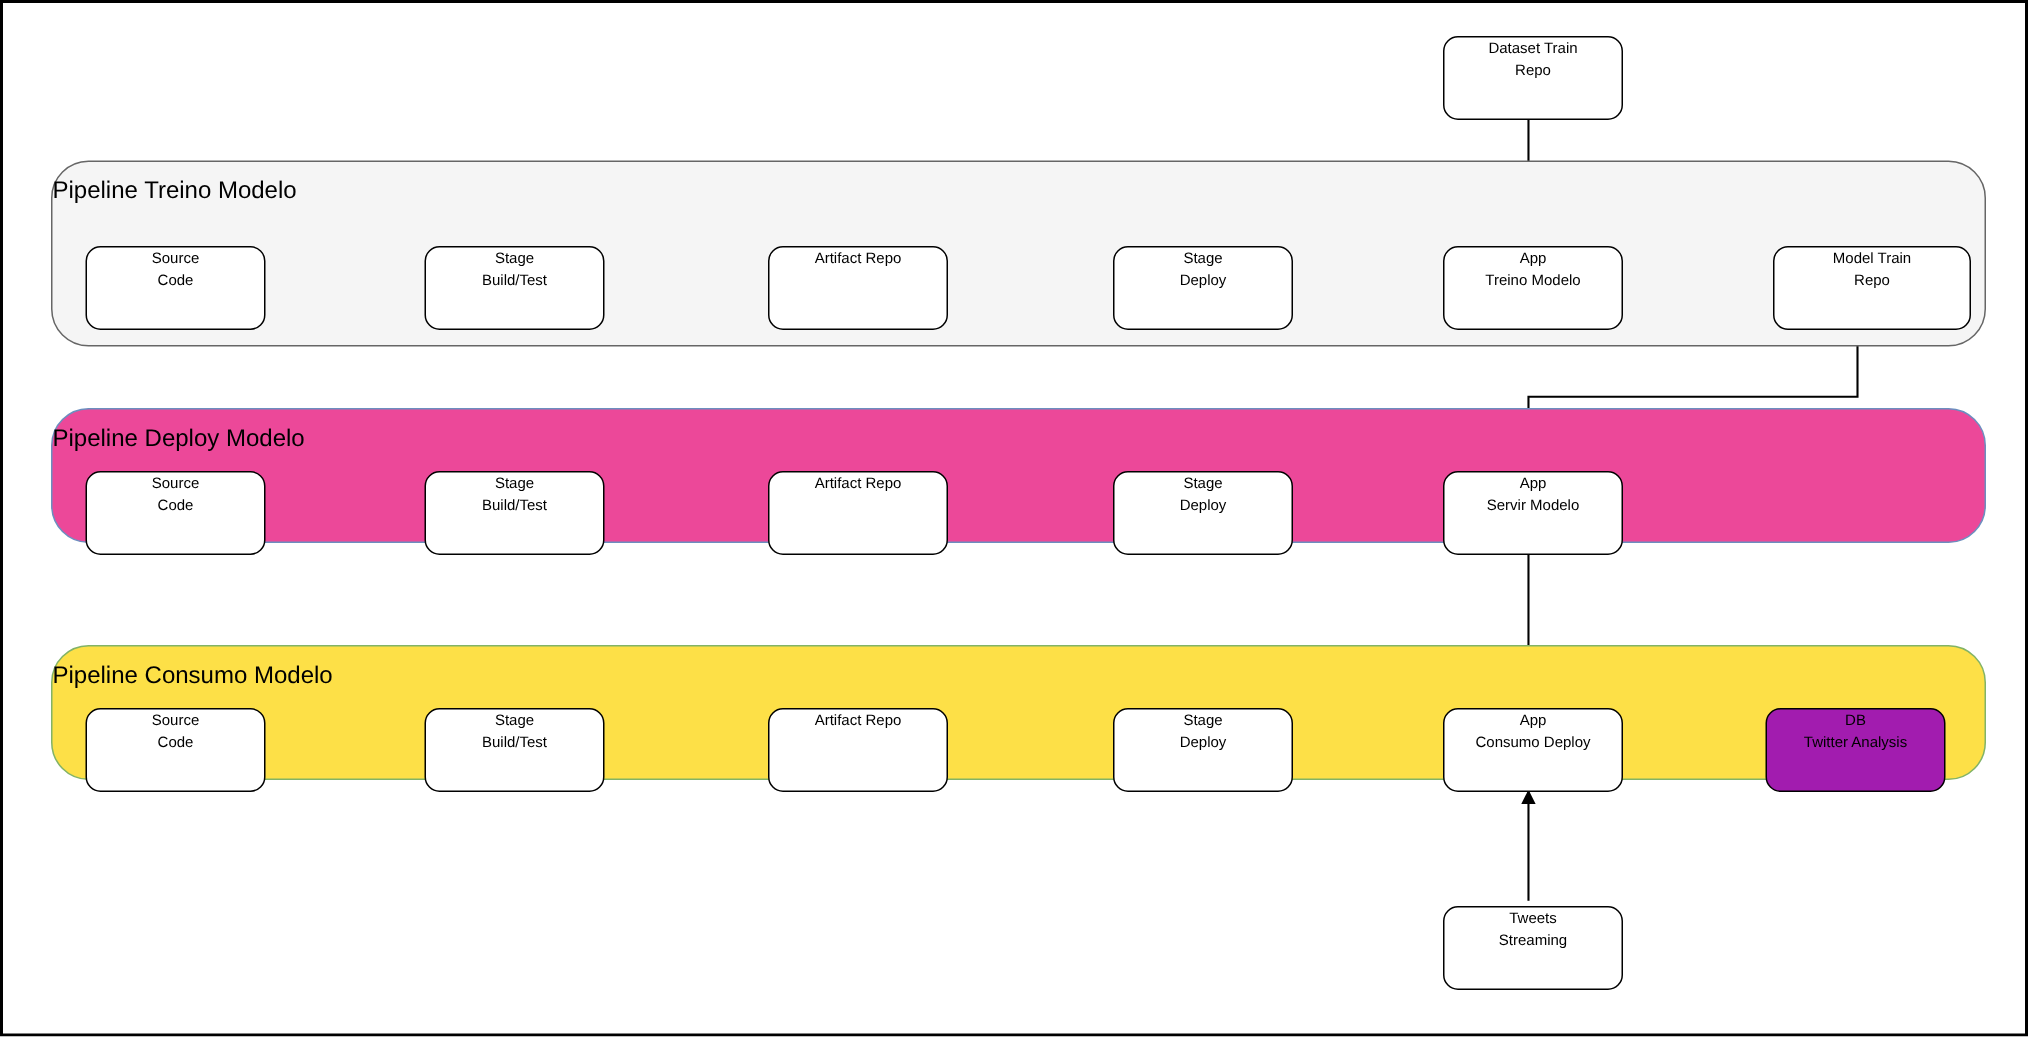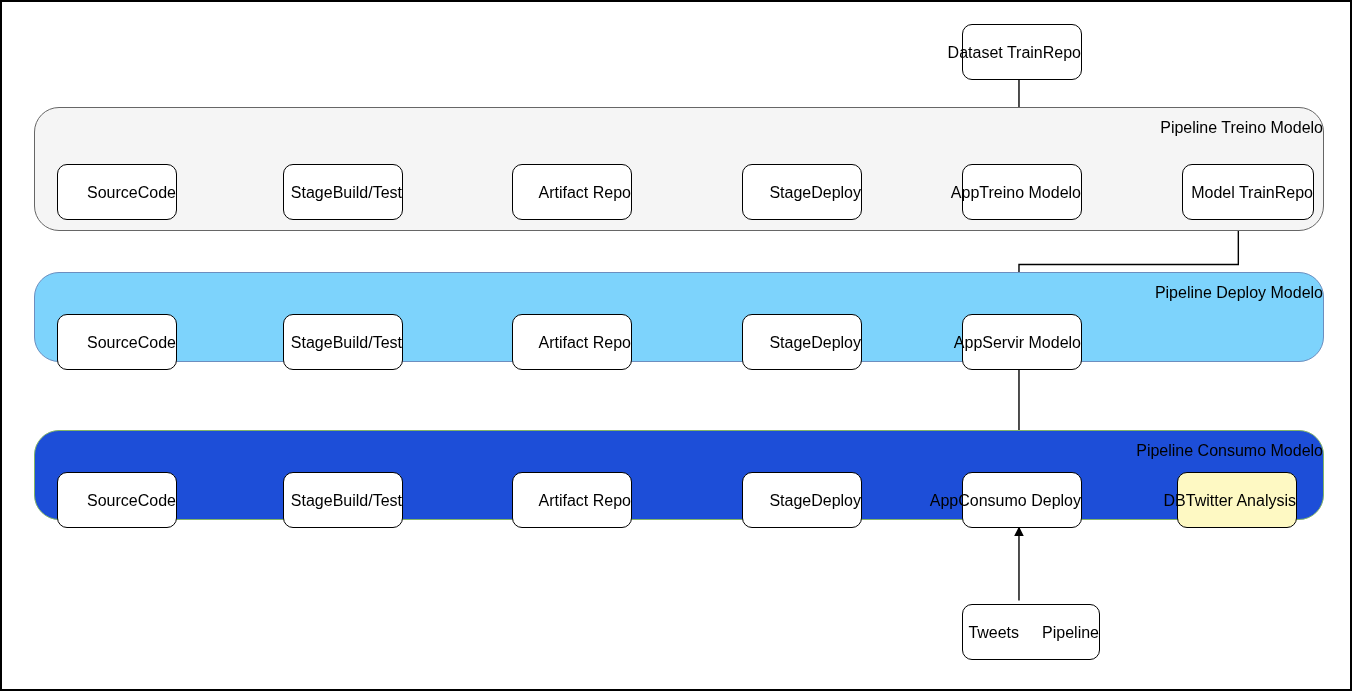--- a/index.html
+++ b/index.html
@@ -21,37 +21,37 @@
     position: absolute;
     box-sizing: border-box;
     border: 1px solid;
     border-radius: 25px;
   }
   .lane-title {
     position: absolute;
     top: 11px;
     left: 0;
     width: 100%;
-    text-align: right;
+    text-align: left;
     font-size: 16px;
     color: #000000;
     white-space: nowrap;
   }
   .node {
     position: absolute;
     box-sizing: border-box;
     background: #ffffff;
     border: 1.5px solid #000000;
     border-radius: 10px;
     display: flex;
-    flex-direction: row;
+    flex-direction: column;
     align-items: center;
-    justify-content: flex-end;
+    justify-content: flex-start;
     text-align: center;
-    font-size: 16px;
+    font-size: 10px;
     line-height: 15px;
     color: #000000;
   }
   .node span { display: block; white-space: nowrap; }
   .edges-layer {
     position: absolute;
     left: 0;
     top: 0;
     width: 100%;
     height: 100%;
@@ -85,24 +85,24 @@
         <polyline points="401,498 508,498" fill="none" stroke="#000000" stroke-width="1.4" marker-end="url(#arrowhead)"></polyline>
         <polyline points="630,498 738,498" fill="none" stroke="#000000" stroke-width="1.4" marker-end="url(#arrowhead)"></polyline>
         <polyline points="860,498 958,498" fill="none" stroke="#000000" stroke-width="1.4" marker-end="url(#arrowhead)"></polyline>
         <polyline points="1080,498 1173,498" fill="none" stroke="#000000" stroke-width="1.4" marker-end="url(#arrowhead)"></polyline>
         <polyline points="1020,602 1020,528" fill="none" stroke="#000000" stroke-width="1.4" marker-end="url(#arrowhead)"></polyline>
       </g>
   </svg>
 <div class="lane" style="left: 32px; top: 105px; width: 1290px; height: 124px; background: rgb(245, 245, 245); border-color: rgb(102, 102, 102);">
       <div class="lane-title">Pipeline Treino Modelo</div>
     </div>
-    <div class="lane" style="left: 32px; top: 270px; width: 1290px; height: 90px; background: #7dd3fc; border-color: rgb(108, 142, 191); padding-left: 28px;">
+    <div class="lane" style="left: 32px; top: 270px; width: 1290px; height: 90px; background: #ec4899; border-color: rgb(108, 142, 191); padding-left: 28px;">
       <div class="lane-title">Pipeline Deploy Modelo</div>
     </div>
-    <div class="lane" style="left: 32px; top: 428px; width: 1290px; height: 90px; background: #1d4ed8; border-color: rgb(130, 179, 102);">
+    <div class="lane" style="left: 32px; top: 428px; width: 1290px; height: 90px; background: #fde047; border-color: rgb(130, 179, 102);">
       <div class="lane-title">Pipeline Consumo Modelo</div>
     </div>
     <div class="node" style="left: 960px; top: 22px; width: 120px; height: 56px; background: rgb(255, 255, 255); border-color: rgb(0, 0, 0);">
       <span>Dataset Train</span>
       <span>Repo</span>
     </div>
     <div class="node" style="left: 55px; top: 162px; width: 120px; height: 56px; background: rgb(255, 255, 255); border-color: rgb(0, 0, 0);">
       <span>Source</span>
       <span>Code</span>
     </div>
@@ -156,21 +156,21 @@
       <span>Artifact Repo</span>
     </div>
     <div class="node" style="left: 740px; top: 470px; width: 120px; height: 56px; background: rgb(255, 255, 255); border-color: rgb(0, 0, 0);">
       <span>Stage</span>
       <span>Deploy</span>
     </div>
     <div class="node" style="left: 960px; top: 470px; width: 120px; height: 56px; background: rgb(255, 255, 255); border-color: rgb(0, 0, 0);">
       <span>App</span>
       <span>Consumo Deploy</span>
     </div>
-    <div class="node" style="left: 1175px; top: 470px; width: 120px; height: 56px; background: #fef9c3; border-color: rgb(0, 0, 0);">
+    <div class="node" style="left: 1175px; top: 470px; width: 120px; height: 56px; background: #a21caf; border-color: rgb(0, 0, 0);">
       <span>DB</span>
       <span>Twitter Analysis</span>
     </div>
-    <div class="node" style="left: 960px; top: 602px; width: 138px; height: 56px; background: rgb(255, 255, 255); border-color: rgb(0, 0, 0); gap: 23px;">
+    <div class="node" style="left: 960px; top: 602px; width: 120px; height: 56px; background: rgb(255, 255, 255); border-color: rgb(0, 0, 0);">
       <span>Tweets</span>
-      <span>Pipeline</span>
+      <span>Streaming</span>
     </div>
   </div>
 
 </body></html>

